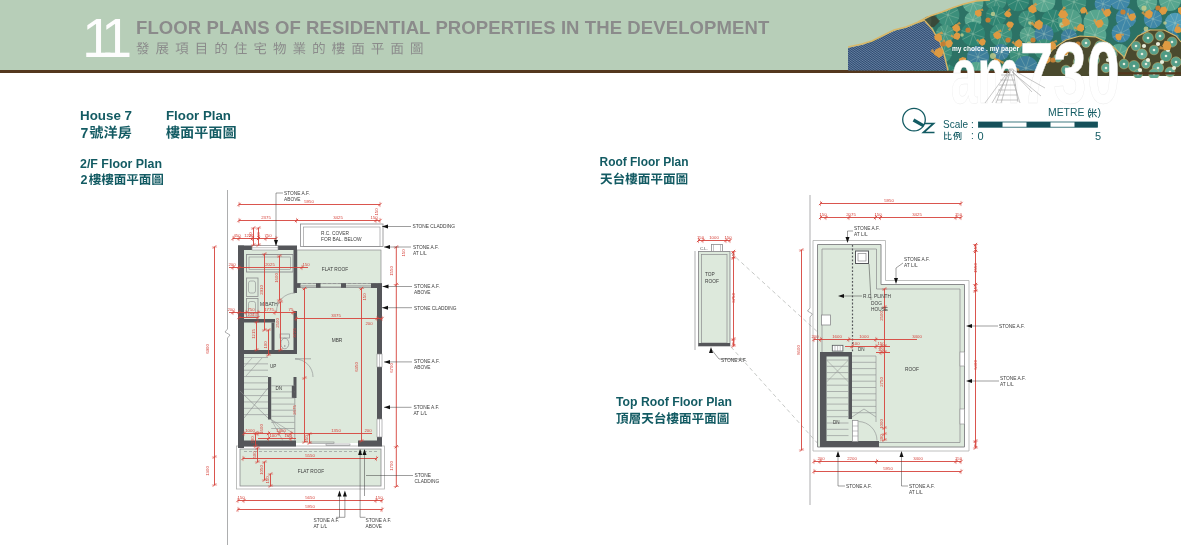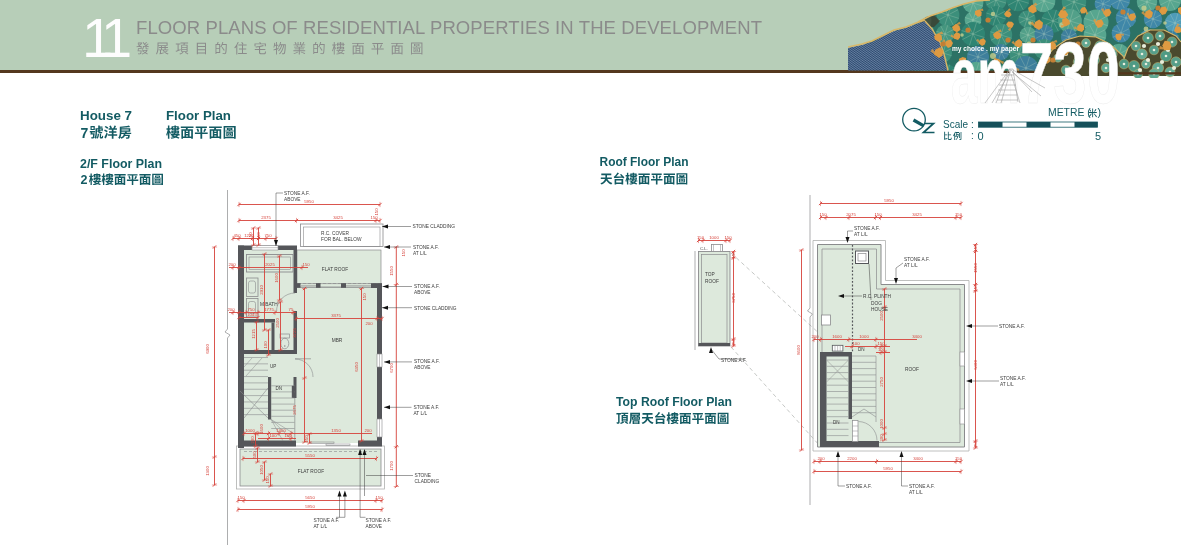--- a/index.html
+++ b/index.html
@@ -8,21 +8,21 @@
 </style>
 </head>
 <body>
 
 <div class="abs" style="left:0;top:0;width:1181px;height:70px;background:#b7ceb8;"></div>
 
 <div class="abs" style="left:0;top:70px;width:1181px;height:2.6px;background:#54381e;"></div>
 
 <div class="abs" style="left:82px;top:5px;color:#fdfdfd;font-size:56px;font-weight:400;letter-spacing:-8px;">11</div>
 
-<div class="abs" style="left:136px;top:17px;color:#8b8b8b;font-size:18.5px;letter-spacing:0.1px;white-space:nowrap;">FLOOR PLANS OF RESIDENTIAL PROPERTIES IN THE DEVELOPMENT</div>
+<div class="abs" style="left:136px;top:17px;color:#8b8b8b;font-size:18.5px;letter-spacing:0.1px;white-space:nowrap;font-weight:bold;">FLOOR PLANS OF RESIDENTIAL PROPERTIES IN THE DEVELOPMENT</div>
 
 <svg class="abs" style="left:848px;top:0;" width="333" height="78" viewBox="0 0 333 78">
   <defs>
       <clipPath id="tealcp">
         <path d="M17,44 L50,30 62,27 70,22 82,16 94,12 104,8 116,4 128,1 142,0 L333,0 L333,76 L272,76 L272,70.5 L40,70.5 L17,50 Z"></path>
       </clipPath>
       <clipPath id="navycp">
         <path d="M0,48 L14,45 24,42 34,37 46,31 58,28 68,24 77,21 L84,29 92,42 96,54 100,70.5 L0,70.5 Z"></path>
       </clipPath>
     </defs>

